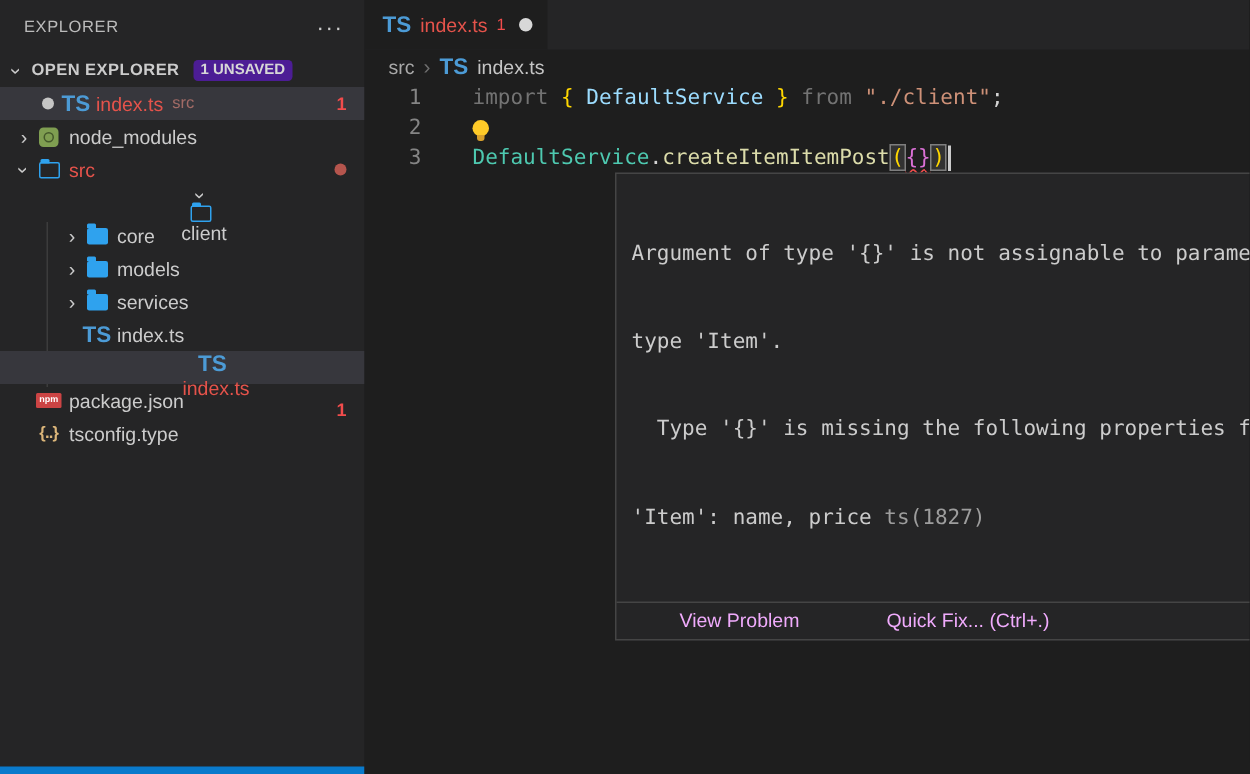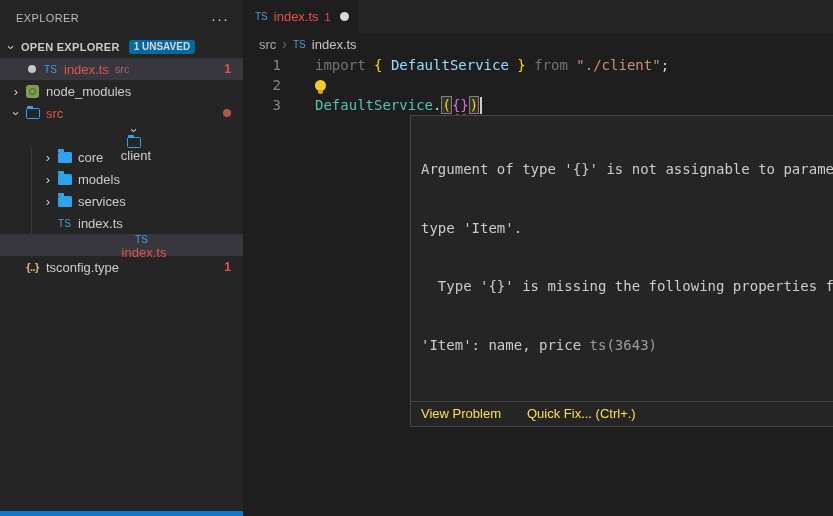--- a/index.html
+++ b/index.html
@@ -14,21 +14,21 @@
   .sidebar { position:absolute; left:0; top:0; width:243px; height:516px; background:#252526; }
   .sidebar-header { height:36px; display:flex; align-items:center; justify-content:space-between; padding:0 14px 0 16px; }
   .sidebar-title { font-size:11px; color:#bbbbbb; letter-spacing:0.4px; }
   .more-actions { color:#cccccc; font-size:15px; cursor:pointer; letter-spacing:1px; }
 
   .section-row { height:22px; display:flex; align-items:center; padding-left:3px; gap:2px; cursor:pointer; }
   .section-label { font-size:11px; font-weight:bold; color:#cccccc; letter-spacing:0.3px; }
   .twisty { display:inline-block; width:16px; text-align:center; color:#cccccc; font-size:13px; line-height:1; flex:none; }
   .twisty.expanded { transform:rotate(90deg); }
 
-  .badge-gray { background:#0369a1; color:#d7d7d7; font-size:10px; font-weight:bold; padding:1px 5px 2px; border-radius:3px; margin-left:7px; }
+  .badge-gray { background:#4c1d95; color:#d7d7d7; font-size:10px; font-weight:bold; padding:1px 5px 2px; border-radius:3px; margin-left:7px; }
   .badge-err { color:#f14c4c; font-size:12px; font-weight:600; margin-left:auto; margin-right:12px; }
 
   .row { height:22px; display:flex; align-items:center; cursor:pointer; position:relative; }
   .row.selected { background:#37373d; }
   .row .label { margin-left:5px; color:#cccccc; white-space:nowrap; }
   .row .label.err { color:#e5534b; }
   .desc { margin-left:6px; font-size:11px; color:#a26b66; }
 
   .lvl1 { padding-left:8px; }
   .lvl2 { padding-left:24px;flex-direction:column; }
@@ -39,21 +39,21 @@
 
   .icon-slot { width:17px; display:flex; justify-content:center; align-items:center; flex:none; }
 
   .folder { width:14px; height:11px; background:#2fa2ee; border-radius:1.5px; position:relative; }
   .folder::before { content:""; position:absolute; top:-3px; left:0; width:6px; height:3px; background:#2fa2ee; border-radius:1px 1px 0 0; }
   .folder.open { background:transparent; border:1.5px solid #2fa2ee; }
 
   .nm-icon { width:13px; height:13px; background:#7f9e51; border-radius:3px; position:relative; }
   .nm-icon::after { content:""; position:absolute; inset:3px; border:1.5px solid #44582a; border-radius:50%; }
 
-  .ts-icon { color:#4c9bd6; font-weight:normal; font-size:10px; }
+  .ts-icon { color:#4c9bd6; font-weight:bold; font-size:15px; }
   .npm-icon { width:17px; height:10px; background:#c44; border-radius:1px; color:#fff;
               font-size:6px; font-weight:bold; display:flex; align-items:center; justify-content:center; }
   .braces-icon { color:#dcb67a; font-size:11px; font-weight:bold; letter-spacing:-0.5px; }
 
   .unsaved-dot { width:8px; height:8px; border-radius:50%; background:#c5c5c5; flex:none; }
   .mod-dot { width:8px; height:8px; border-radius:50%; background:#b5554d; margin-left:auto; margin-right:12px; flex:none; }
 
   .indent-guide { position:absolute; left:31px; top:148px; width:1px; height:110px; background:#3c3c3c; }
 
   .sidebar-accent { position:absolute; left:0; bottom:0; width:243px; height:5px; background:#0a7acc; }
@@ -88,21 +88,21 @@
   .cursor { display:inline-block; width:2px; height:17px; background:#cccccc; margin-left:1px; }
 
   .bulb { position:relative; width:11px; height:11px; border-radius:50%; background:#ffca28; display:inline-block; }
   .bulb::after { content:""; position:absolute; left:3px; bottom:-3px; width:5px; height:4px; background:#d8a02c; border-radius:0 0 2px 2px; }
 
   
   .hover-tip { position:absolute; left:167px; top:115px; width:650px; background:#252526; border:1px solid #454545; z-index:10; }
   .tip-body { padding:5px 10px 7px; font-family:"DejaVu Sans Mono", monospace; font-size:14px; line-height:19.5px; color:#cccccc; white-space:pre; }
   .tip-ref { color:#9d9d9d; }
   .tip-footer { border-top:1px solid #454545; padding:4px 10px 5px; display:flex; gap:26px; font-size:13px; }
-  .tip-link { color:#fde047; cursor:pointer; }
+  .tip-link { color:#f0abfc; cursor:pointer;margin-left:32px; }
 </style>
 </head>
 <body>
 
 <div class="sidebar">
 
   <div class="sidebar-header">
     <span class="sidebar-title">EXPLORER</span>
     <span class="more-actions">···</span>
   </div>
@@ -184,20 +184,26 @@
 
   <div class="row lvl2 no-twisty selected">
     <span class="icon-slot">
         <span class="ts-icon">TS</span>
       </span>
     <span class="label err">index.ts</span>
     <span class="badge-err">1</span>
   </div>
 
 
+  <div class="row lvl1 no-twisty">
+    <span class="icon-slot">
+        <span class="npm-icon">npm</span>
+      </span>
+    <span class="label">package.json</span>
+  </div>
 
   <div class="row lvl1 no-twisty">
     <span class="icon-slot">
         <span class="braces-icon">{..}</span>
       </span>
     <span class="label">tsconfig.type</span>
   </div>
 
   <div class="sidebar-accent"></div>
 </div>
@@ -224,30 +230,30 @@
     <div class="code-line">
       <span class="gutter">1</span>
       <span class="line-content"><span class="tok-kw">import </span><span class="tok-br1">{</span><span class="tok-ident"> DefaultService </span><span class="tok-br1">}</span><span class="tok-kw"> from </span><span class="tok-str">"./client"</span><span class="tok-pun">;</span></span>
     </div>
     <div class="code-line">
       <span class="gutter">2</span>
       <span class="line-content"><span class="bulb"></span></span>
     </div>
     <div class="code-line">
       <span class="gutter">3</span>
-      <span class="line-content"><span class="tok-cls">DefaultService</span><span class="tok-pun">.</span><span class="tok-br1 match">(</span><span class="tok-br2 squiggle">{}</span><span class="tok-br1 match">)</span><span class="cursor"></span></span>
+      <span class="line-content"><span class="tok-cls">DefaultService</span><span class="tok-pun">.</span><span class="tok-fn">createItemItemPost</span><span class="tok-br1 match">(</span><span class="tok-br2 squiggle">{}</span><span class="tok-br1 match">)</span><span class="cursor"></span></span>
     </div>
   </div>
 
   <div class="hover-tip">
     <div class="tip-body">
       <div>Argument of type '{}' is not assignable to parameter of</div>
       <div>type 'Item'.</div>
       <div>  Type '{}' is missing the following properties from type</div>
-      <div><span>'Item': name, price </span><span class="tip-ref">ts(3643)</span></div>
+      <div><span>'Item': name, price </span><span class="tip-ref">ts(1827)</span></div>
     </div>
     <div class="tip-footer">
       <span class="tip-link">View Problem</span>
       <span class="tip-link">Quick Fix... (Ctrl+.)</span>
     </div>
   </div>
 
 </div>
 
 </body></html>

